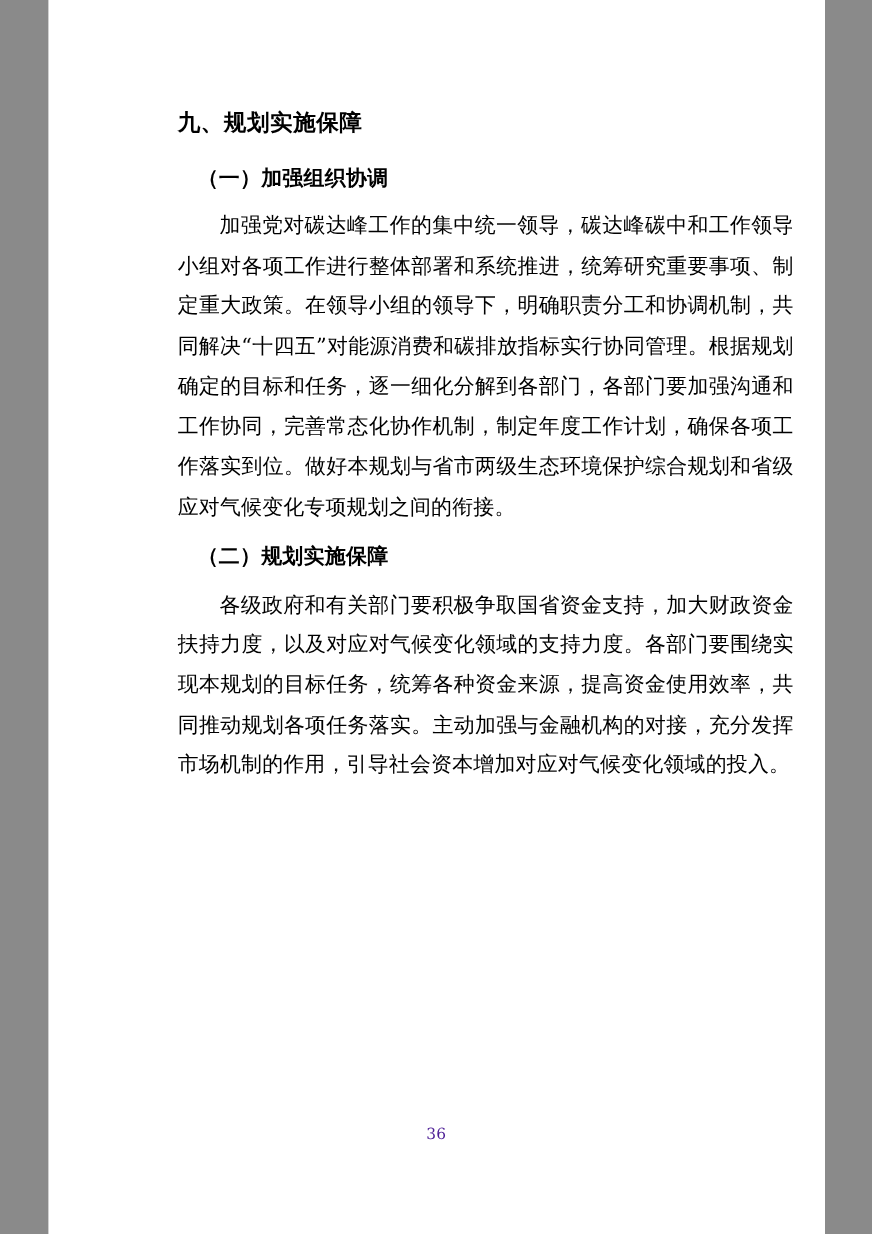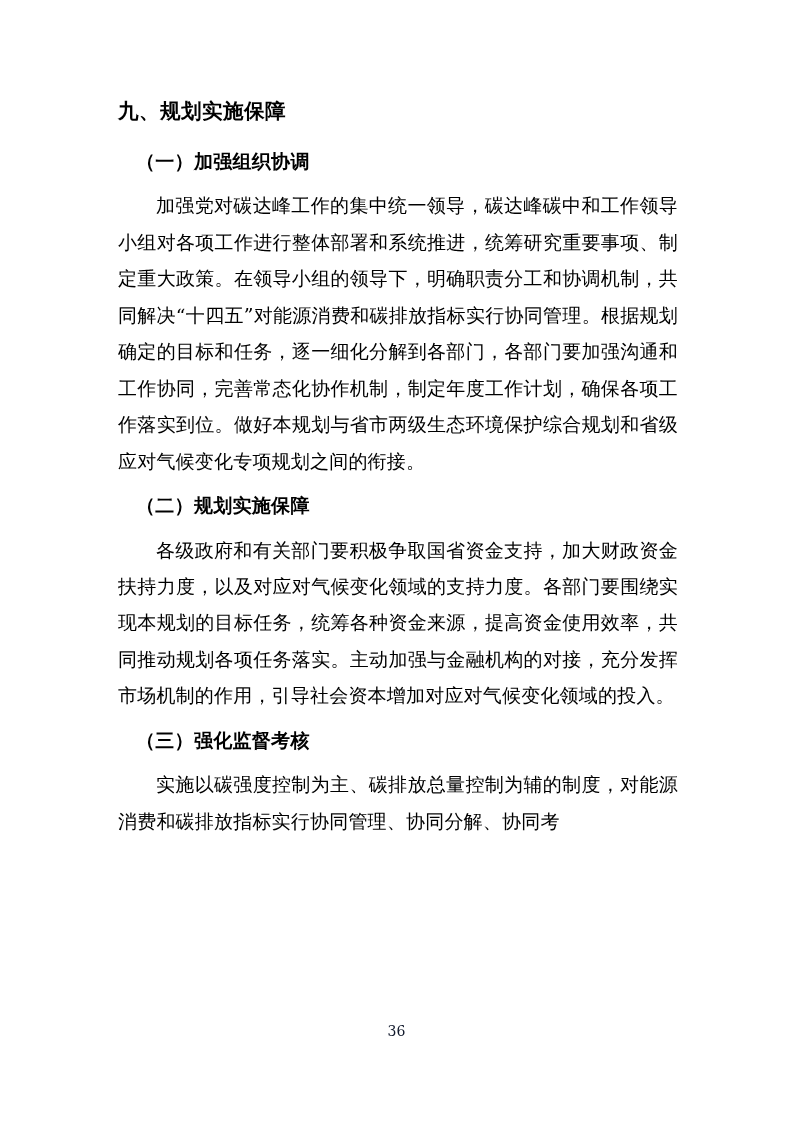--- a/index.html
+++ b/index.html
@@ -5,21 +5,21 @@
   html, body {
     margin: 0;
     padding: 0;
     background: #8a8a8a;
   }
   body {
     font-family: "Liberation Serif", "DejaVu Serif", serif;
   }
   .page {
     position: relative;
-    width: 793px;
+    width: 706px;
     height: 1122px;
     background: #ffffff;
     margin: 0 auto;
     box-sizing: border-box;
     overflow: hidden;
   }
   .content {
     position: absolute;
     left: 118px;
     top: 96px;
@@ -59,42 +59,38 @@
     margin-bottom: 14px;
   }
   .folio {
     position: absolute;
     left: 0;
     right: 0;
     top: 1023px;
     text-align: center;
     font-family: "DejaVu Serif", "Liberation Serif", serif;
     font-size: 14px;
-    color: #0f172a;
+    color: #4c1d95;
   }
 </style>
 </head>
 <body>
 
 <div class="page">
   <div class="content">
 
     <h1 class="h-section">九、规划实施保障</h1>
 
     <div class="block">
       <h2 class="h-sub">（一）加强组织协调</h2>
       <p class="para">加强党对碳达峰工作的集中统一领导，碳达峰碳中和工作领导小组对各项工作进行整体部署和系统推进，统筹研究重要事项、制定重大政策。在领导小组的领导下，明确职责分工和协调机制，共同解决“十四五”对能源消费和碳排放指标实行协同管理。根据规划确定的目标和任务，逐一细化分解到各部门，各部门要加强沟通和工作协同，完善常态化协作机制，制定年度工作计划，确保各项工作落实到位。做好本规划与省市两级生态环境保护综合规划和省级应对气候变化专项规划之间的衔接。</p>
     </div>
 
     <div class="block">
       <h2 class="h-sub">（二）规划实施保障</h2>
       <p class="para">各级政府和有关部门要积极争取国省资金支持，加大财政资金扶持力度，以及对应对气候变化领域的支持力度。各部门要围绕实现本规划的目标任务，统筹各种资金来源，提高资金使用效率，共同推动规划各项任务落实。主动加强与金融机构的对接，充分发挥市场机制的作用，引导社会资本增加对应对气候变化领域的投入。</p>
     </div>
 
-    <div class="block">
-      <h2 class="h-sub">（三）强化监督考核</h2>
-      <p class="para">实施以碳强度控制为主、碳排放总量控制为辅的制度，对能源消费和碳排放指标实行协同管理、协同分解、协同考</p>
-    </div>
 
   </div>
 
   <div class="folio">36</div>
 </div>
 
 </body></html>

